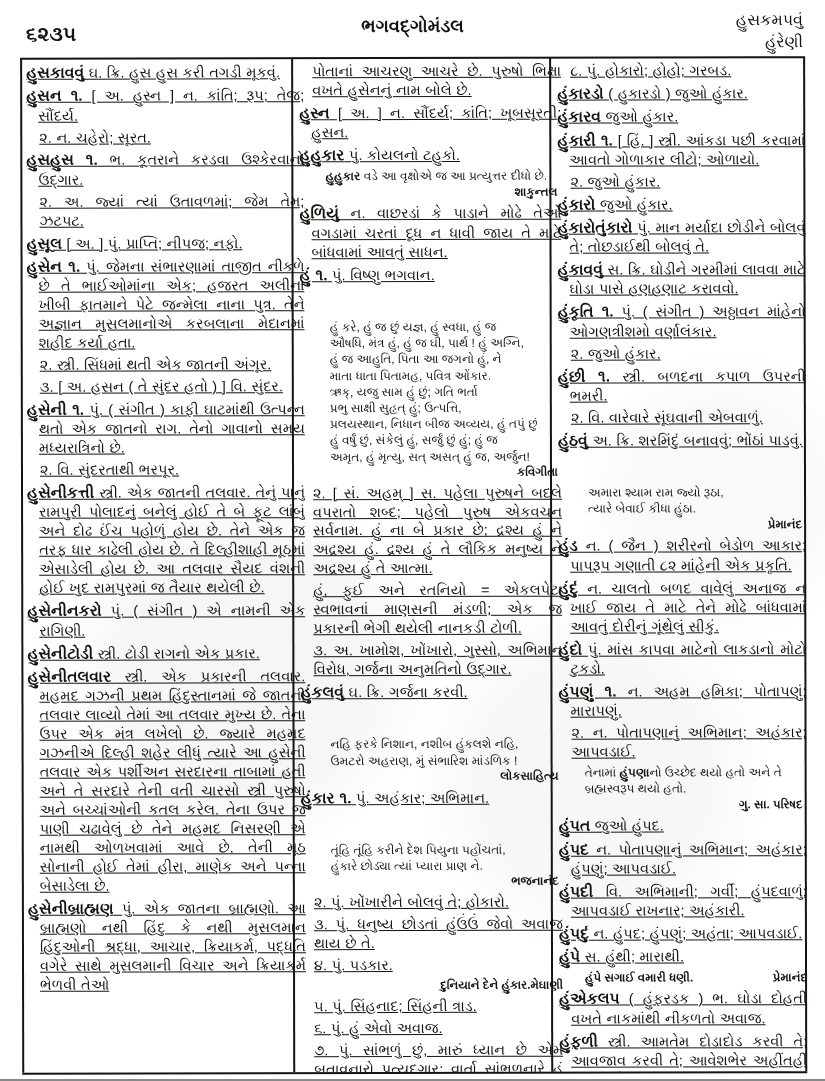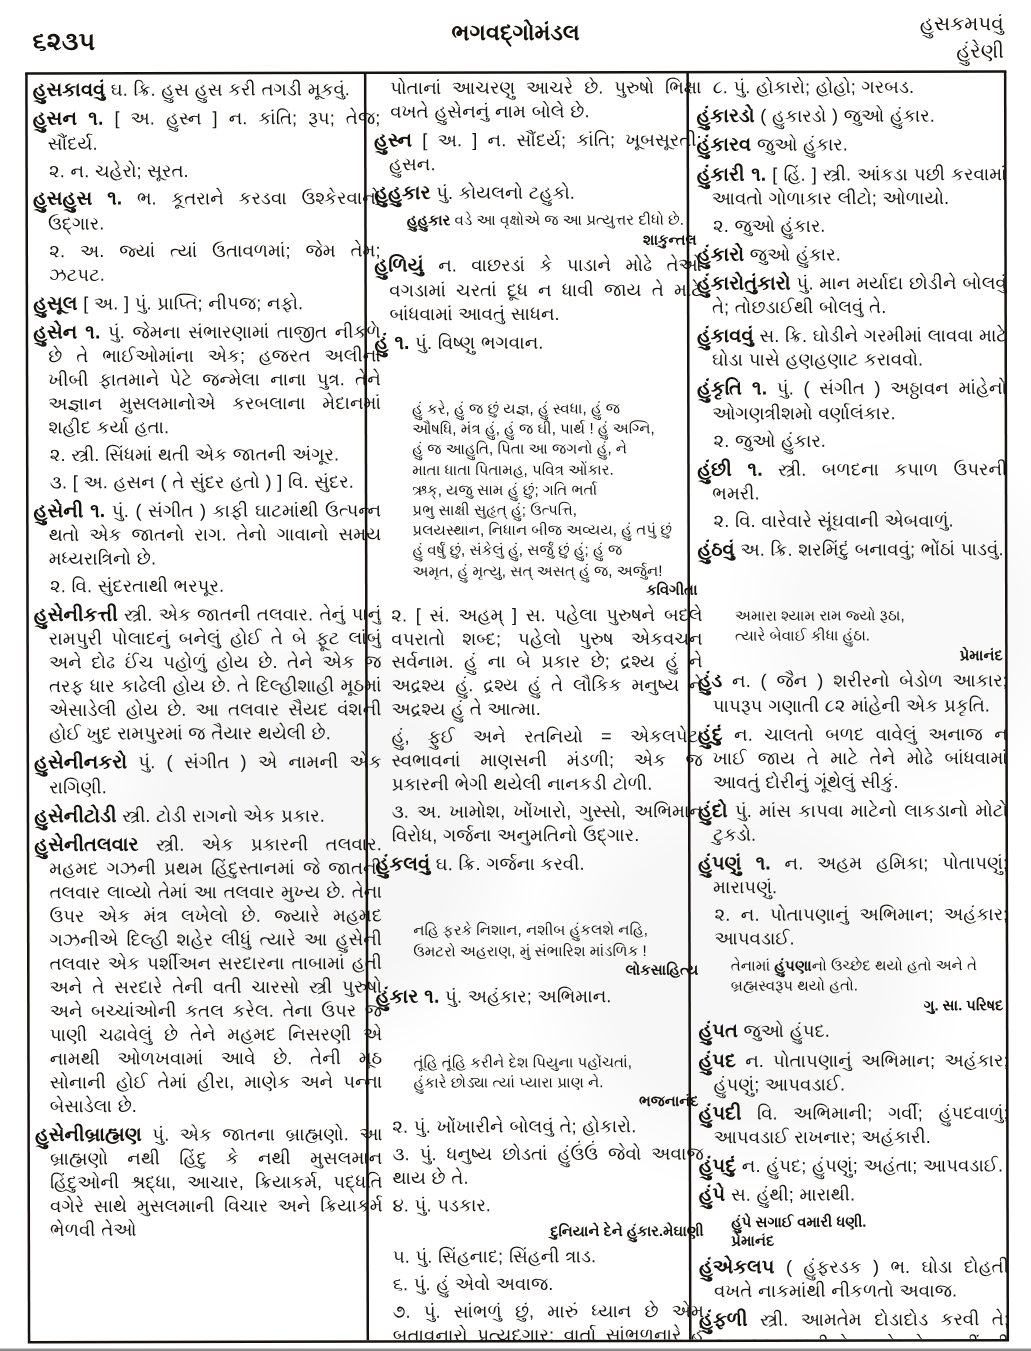--- a/index.html
+++ b/index.html
@@ -106,20 +106,21 @@
   .col3 { left: 537px; width: 248px; }
 
   .entry {
     margin: 0 0 3px 0;
     font-size: 14.6px;
     line-height: 1.30;
     text-align: justify;
     text-indent: -12px;
     padding-left: 12px;
     word-spacing: .5px;
+    text-decoration: underline;
   }
   .entry.sense {
     text-indent: 0;
     padding-left: 13px;
   }
   .hw {
     font-weight: bold;
     font-size: 15.6px;
   }
 
@@ -266,21 +267,21 @@
           <p class="entry"><span class="hw">હુંદો</span><span> પું. માંસ કાપવા માટેનો લાકડાનો મોટો ટુકડો.</span></p>
           <p class="entry"><span class="hw">હુંપણું ૧.</span><span> ન. અહમ હમિકા; પોતાપણું; મારાપણું.</span></p>
           <p class="entry sense">૨. ન. પોતાપણાનું અભિમાન; અહંકાર; આપવડાઈ.</p>
           <p class="quote"><span>તેનામાં </span><span class="qhw">હુંપણા</span><span>નો ઉચ્છેદ થયો હતો અને તે બ્રહ્મસ્વરૂપ થયો હતો.</span><span class="src">ગુ. સા. પરિષદ</span></p>
           <p class="entry"><span class="hw">હુંપત</span><span> જુઓ હુંપદ.</span></p>
           <p class="entry"><span class="hw">હુંપદ</span><span> ન. પોતાપણાનું અભિમાન;  અહંકાર; હુંપણું; આપવડાઈ.</span></p>
           <p class="entry"><span class="hw">હુંપદી</span><span> વિ. અભિમાની;  ગર્વી; હુંપદવાળું; આપવડાઈ રાખનાર; અહંકારી.</span></p>
           <p class="entry"><span class="hw">હુંપદું</span><span> ન. હુંપદ; હુંપણું; અહંતા; આપવડાઈ.</span></p>
           <p class="entry"><span class="hw">હુંપે</span><span> સ. હુંથી; મારાથી.</span></p>
           <p class="quote">
-            <span class="srcline" style="justify-content: space-between; flex-direction: column;">
+            <span class="srcline" style="justify-content: space-between;">
               <span>હુંપે  સગાઈ વમારી ધણી.</span>
               <span>પ્રેમાનંદ</span>
             </span>
           </p>
           <p class="entry"><span class="hw">હુંએકલપ</span><span> ( હુંફરડક ) ભ. ઘોડા દોહતી વખતે નાકમાંથી નીકળતો અવાજ.</span></p>
           <p class="entry"><span class="hw">હુંફળી</span><span> સ્ત્રી. આમતેમ દોડાદોડ કરવી તે; આવજાવ કરવી તે; આવેશભેર અહીંતહીં ભટકવું તે.</span></p>
         </div>
     </div>
 
   </div>

